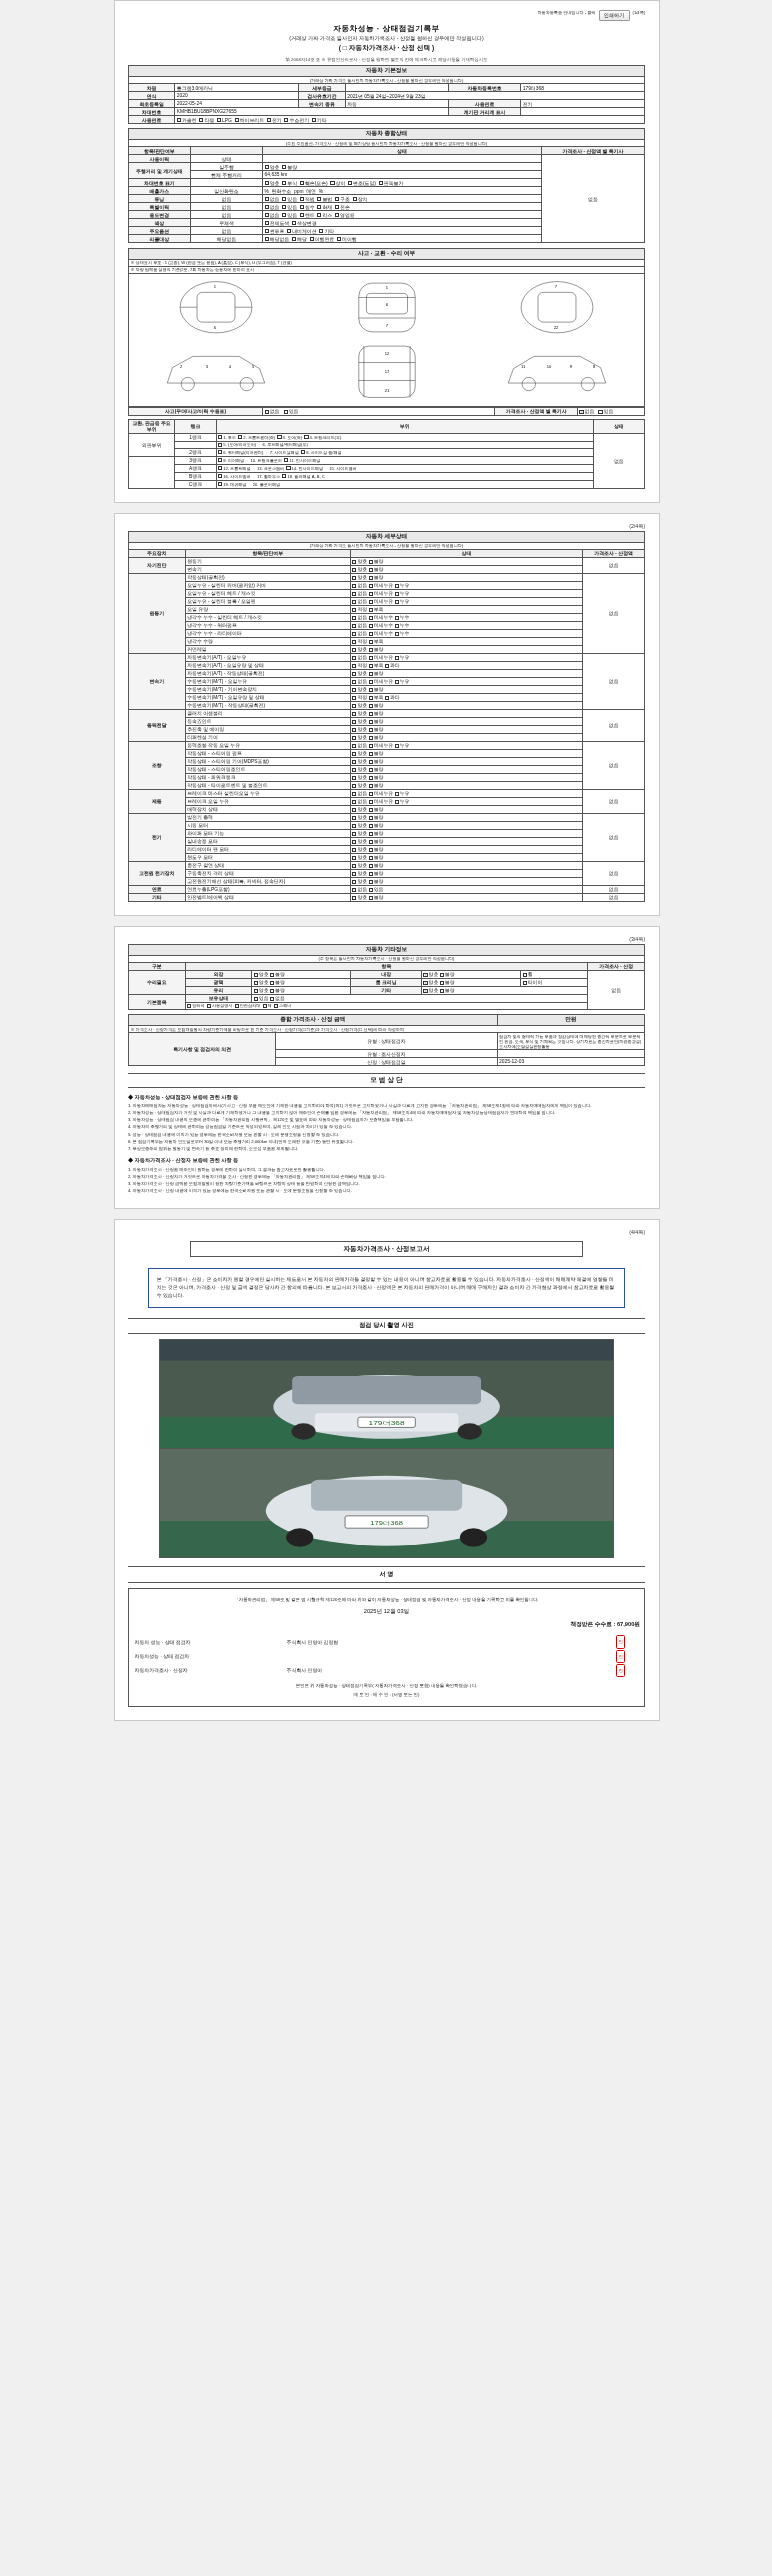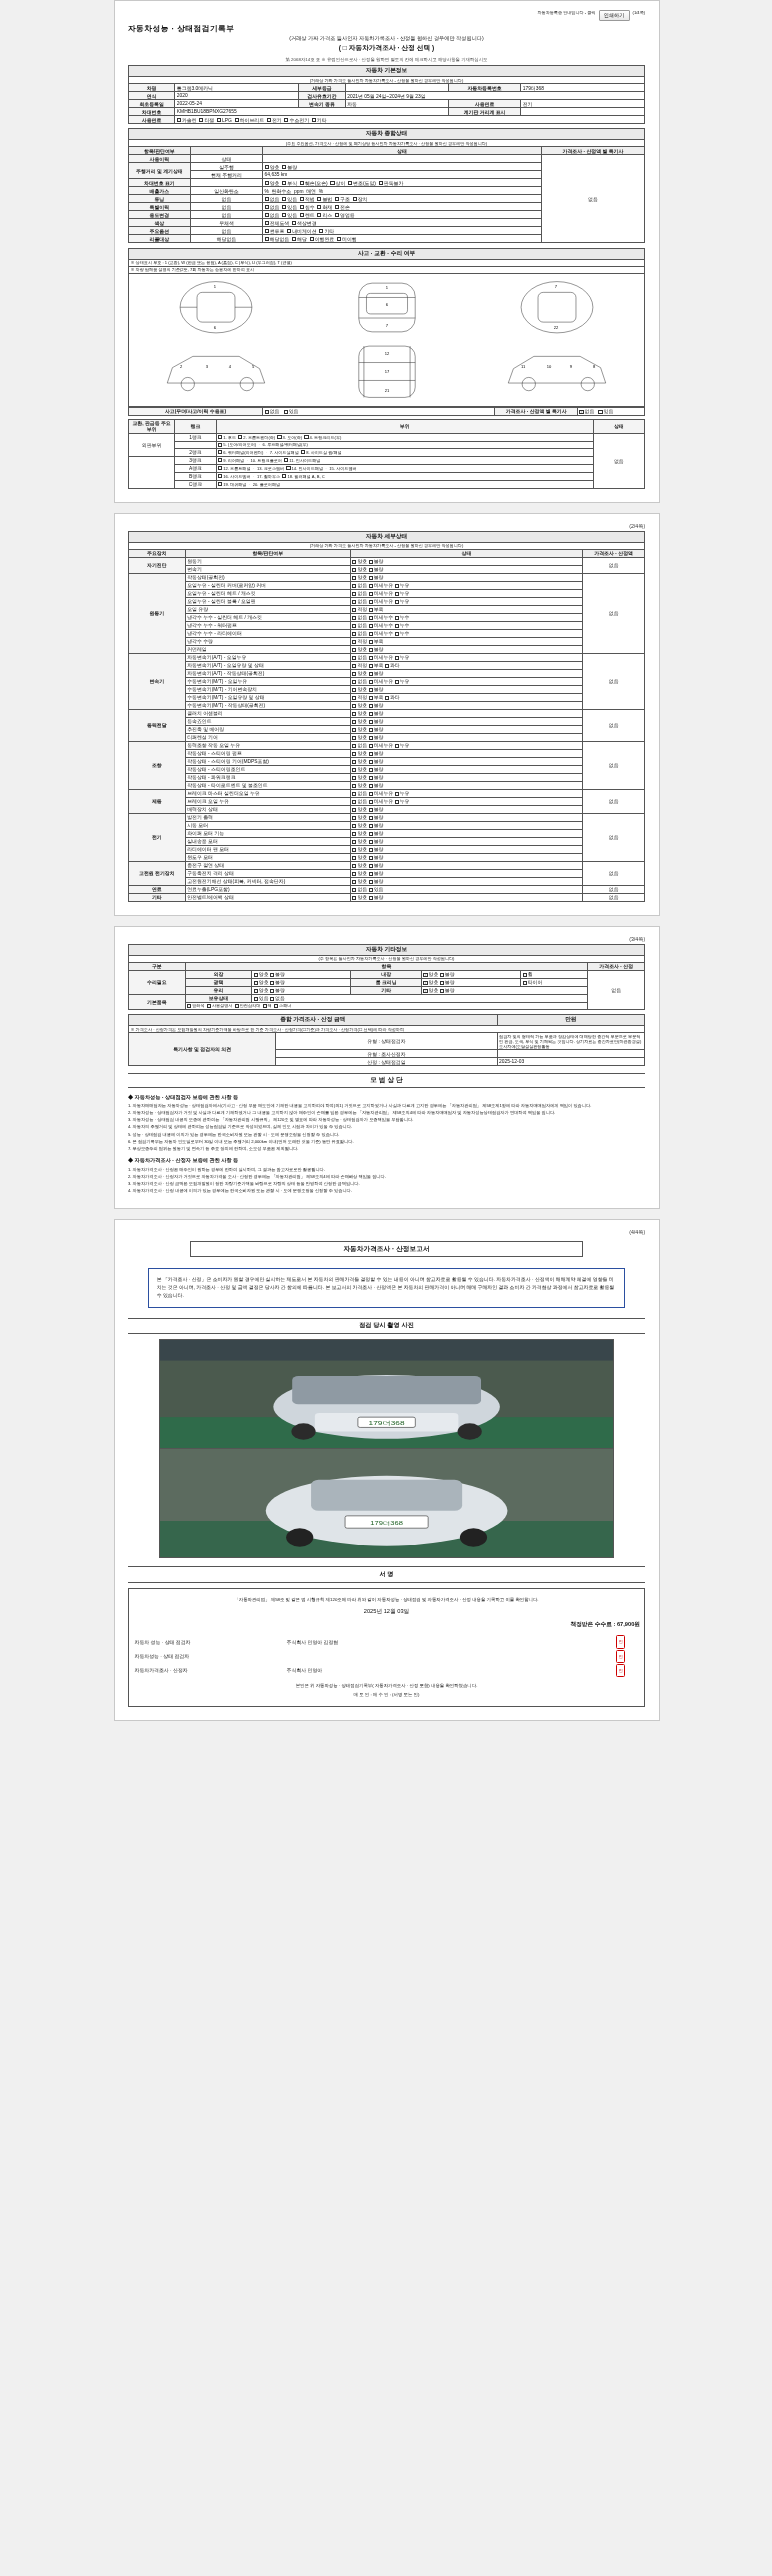--- a/index.html
+++ b/index.html
@@ -19,21 +19,21 @@
     padding:9.3px 13.4px 13.4px 13.4px;
     position:relative;
   }
   .page + .page { margin-top:9.3px; }
   .topbar { display:flex; justify-content:flex-end; gap:3.1px; margin-bottom:3.1px; }
   .topbtn {
     border:0.5px solid #999; background:linear-gradient(#fff,#e8e8e8);
     font-size:5.2px; padding:1px 4.1px; border-radius:1px;
   }
   .pagemark { text-align:right; font-size:5.2px; color:#333; margin-bottom:1px;}
-  h1.doc-title { text-align:left; font-size:7.7px; margin:3.1px 0 1px 0; font-weight:bold; letter-spacing:0.5px;}
+  h1.doc-title { text-align:center; font-size:7.7px; margin:3.1px 0 1px 0; font-weight:bold; letter-spacing:0.5px;}
   .doc-sub { text-align:center; font-size:5.2px; margin:0 0 1.5px 0; }
   .doc-sub2 { text-align:center; font-size:6.7px; font-weight:bold; margin:1px 0 1px 0;}
   .doc-note { text-align:center; font-size:4.4px; color:#444; margin-bottom:3.1px;}
   table { border-collapse:collapse; width:100%; }
   td, th { border:0.5px solid #555; padding:0.5px 1.5px; font-size:4.9px; vertical-align:middle; }
   .sec-head {
     background:#e9e9e9; text-align:center; font-weight:bold; font-size:5.7px; padding:1px;
   }
   .lbl { background:#f4f4f4; text-align:center; font-weight:bold; }
   .ctr { text-align:center; }

